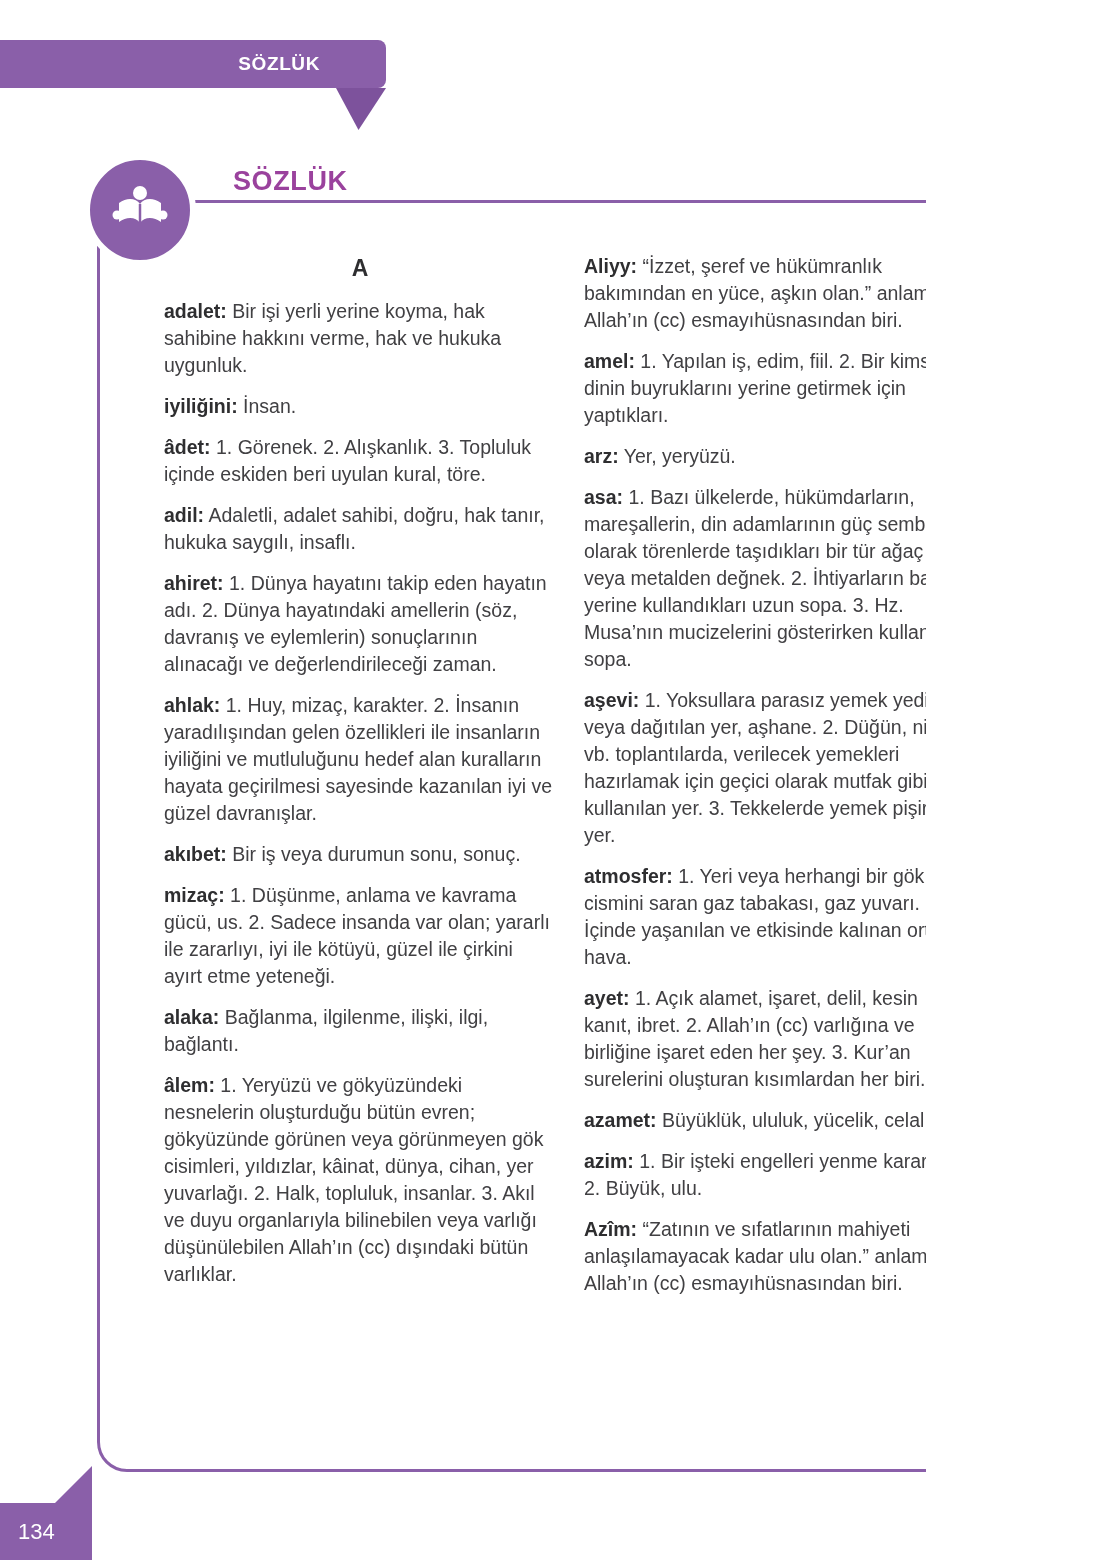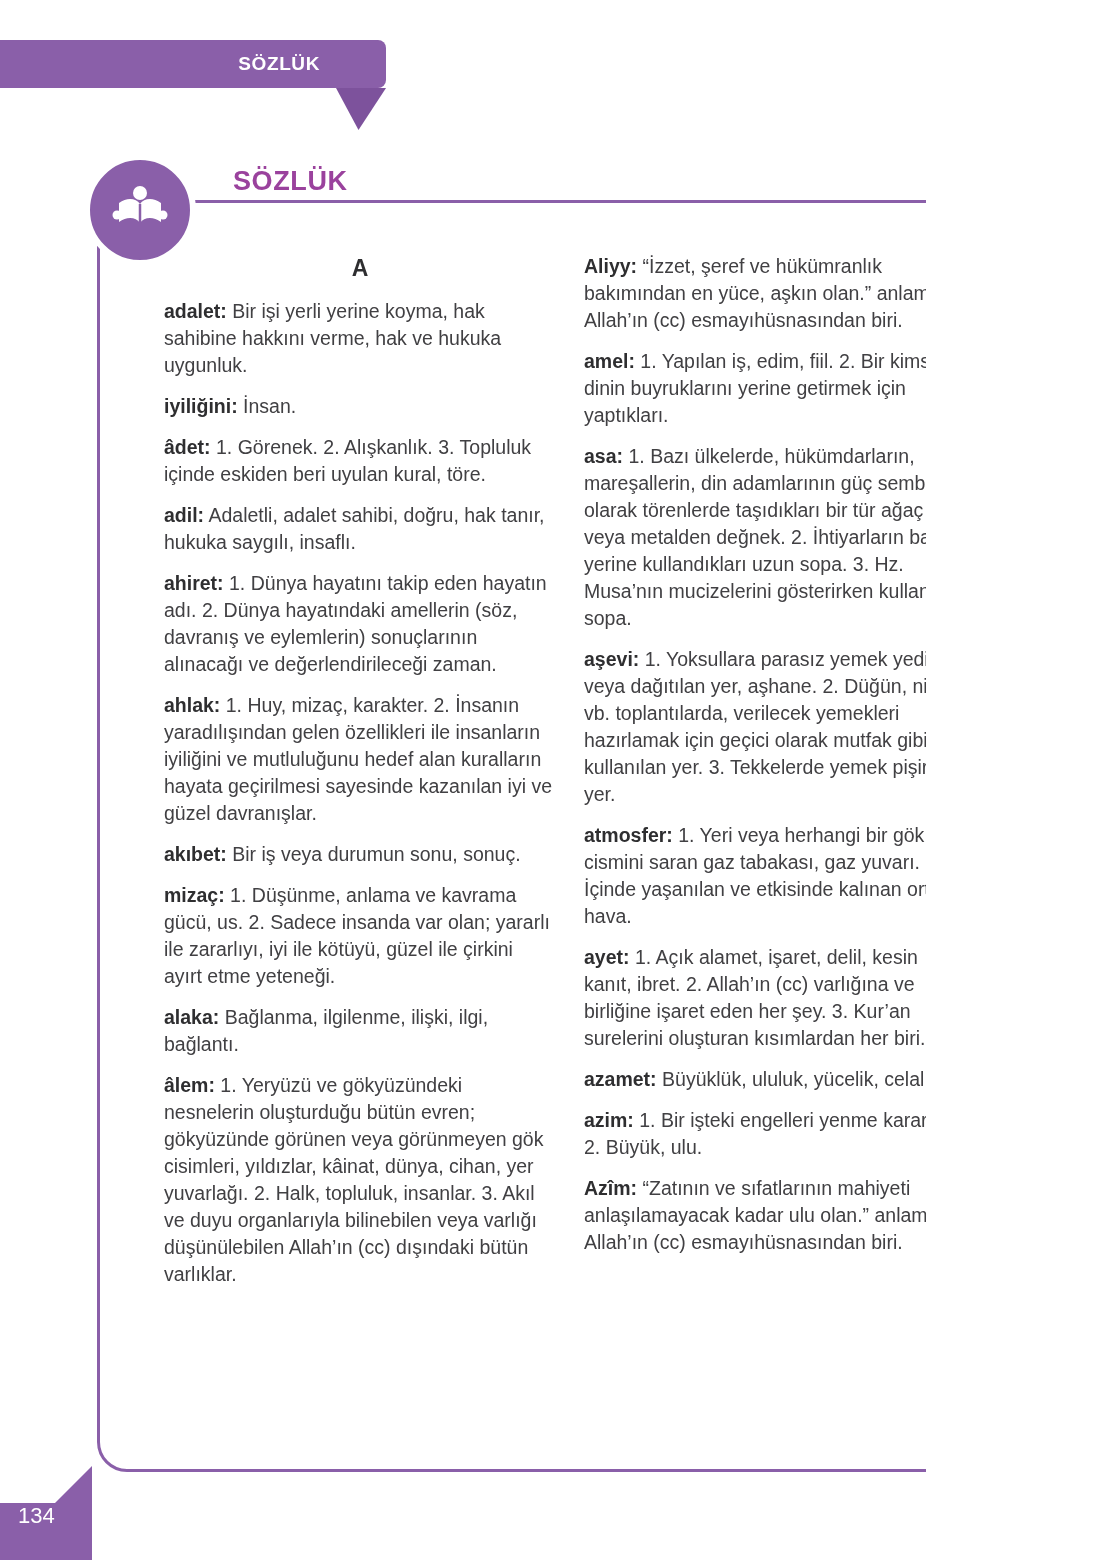--- a/index.html
+++ b/index.html
@@ -82,21 +82,21 @@
     letter-spacing: 0.6px;
   }
   
   .page-tab {
     position: absolute;
     left: 0; top: 1503px;
     width: 92px; height: 57px;
     background: #8a5fa9;
     color: #ffffff;
     font-size: 22px;
-    display: flex; align-items: flex-start;
+    display: flex; align-items: center;
     padding-left: 18px;
   }
   .page-tab-fold {
     position: absolute;
     left: 54px; top: 1466px;
     width: 38px; height: 38px;
     background: #8a5fa9;
     clip-path: polygon(100% 0, 100% 100%, 0 100%);
   }
 </style>
@@ -123,20 +123,21 @@
           <p class="entry"><span class="term">akıbet:</span><span> Bir iş veya durumun sonu, sonuç.</span></p>
           <p class="entry"><span class="term">mizaç:</span><span> 1. Düşünme, anlama ve kavrama gücü, us. 2. Sadece insanda var olan; yararlı ile zararlıyı, iyi ile kötüyü, güzel ile çirkini ayırt etme yeteneği.</span></p>
           <p class="entry"><span class="term">alaka:</span><span> Bağlanma, ilgilenme, ilişki, ilgi, bağlantı.</span></p>
           <p class="entry"><span class="term">âlem:</span><span> 1. Yeryüzü ve gökyüzündeki nesnelerin oluşturduğu bütün evren; gökyüzünde görünen veya görünmeyen gök cisimleri, yıldızlar, kâinat, dünya, cihan, yer yuvarlağı. 2. Halk, topluluk, insanlar. 3. Akıl ve duyu organlarıyla bilinebilen veya varlığı düşünülebilen Allah’ın (cc) dışındaki bütün varlıklar.</span></p>
         </div>
     </div>
     <div class="col right">
       <div>
           <p class="entry"><span class="term">Aliyy:</span><span> “İzzet, şeref ve hükümranlık bakımından en yüce, aşkın olan.” anlamında Allah’ın (cc) esmayıhüsnasından biri.</span></p>
           <p class="entry"><span class="term">amel:</span><span> 1. Yapılan iş, edim, fiil. 2. Bir kimsenin dinin buyruklarını yerine getirmek için yaptıkları.</span></p>
+          <p class="entry"><span class="term">arz:</span><span> Yer, yeryüzü.</span></p>
           <p class="entry"><span class="term">asa:</span><span> 1. Bazı ülkelerde, hükümdarların, mareşallerin, din adamlarının güç sembolü olarak törenlerde taşıdıkları bir tür ağaç veya metalden değnek. 2. İhtiyarların baston yerine kullandıkları uzun sopa. 3. Hz. Musa’nın mucizelerini gösterirken kullandığı sopa.</span></p>
           <p class="entry"><span class="term">aşevi:</span><span> 1. Yoksullara parasız yemek yedirilen veya dağıtılan yer, aşhane. 2. Düğün, nişan vb. toplantılarda, verilecek yemekleri hazırlamak için geçici olarak mutfak gibi kullanılan yer. 3. Tekkelerde yemek pişirilen yer.</span></p>
           <p class="entry"><span class="term">atmosfer:</span><span> 1. Yeri veya herhangi bir gök cismini saran gaz tabakası, gaz yuvarı. 2. İçinde yaşanılan ve etkisinde kalınan ortam, hava.</span></p>
           <p class="entry"><span class="term">ayet:</span><span> 1. Açık alamet, işaret, delil, kesin kanıt, ibret. 2. Allah’ın (cc) varlığına ve birliğine işaret eden her şey. 3. Kur’an surelerini oluşturan kısımlardan her biri.</span></p>
           <p class="entry"><span class="term">azamet:</span><span> Büyüklük, ululuk, yücelik, celal.</span></p>
           <p class="entry"><span class="term">azim:</span><span> 1. Bir işteki engelleri yenme kararlılığı. 2. Büyük, ulu.</span></p>
           <p class="entry"><span class="term">Azîm:</span><span> “Zatının ve sıfatlarının mahiyeti anlaşılamayacak kadar ulu olan.” anlamında Allah’ın (cc) esmayıhüsnasından biri.</span></p>
         </div>
     </div>
   </div>

